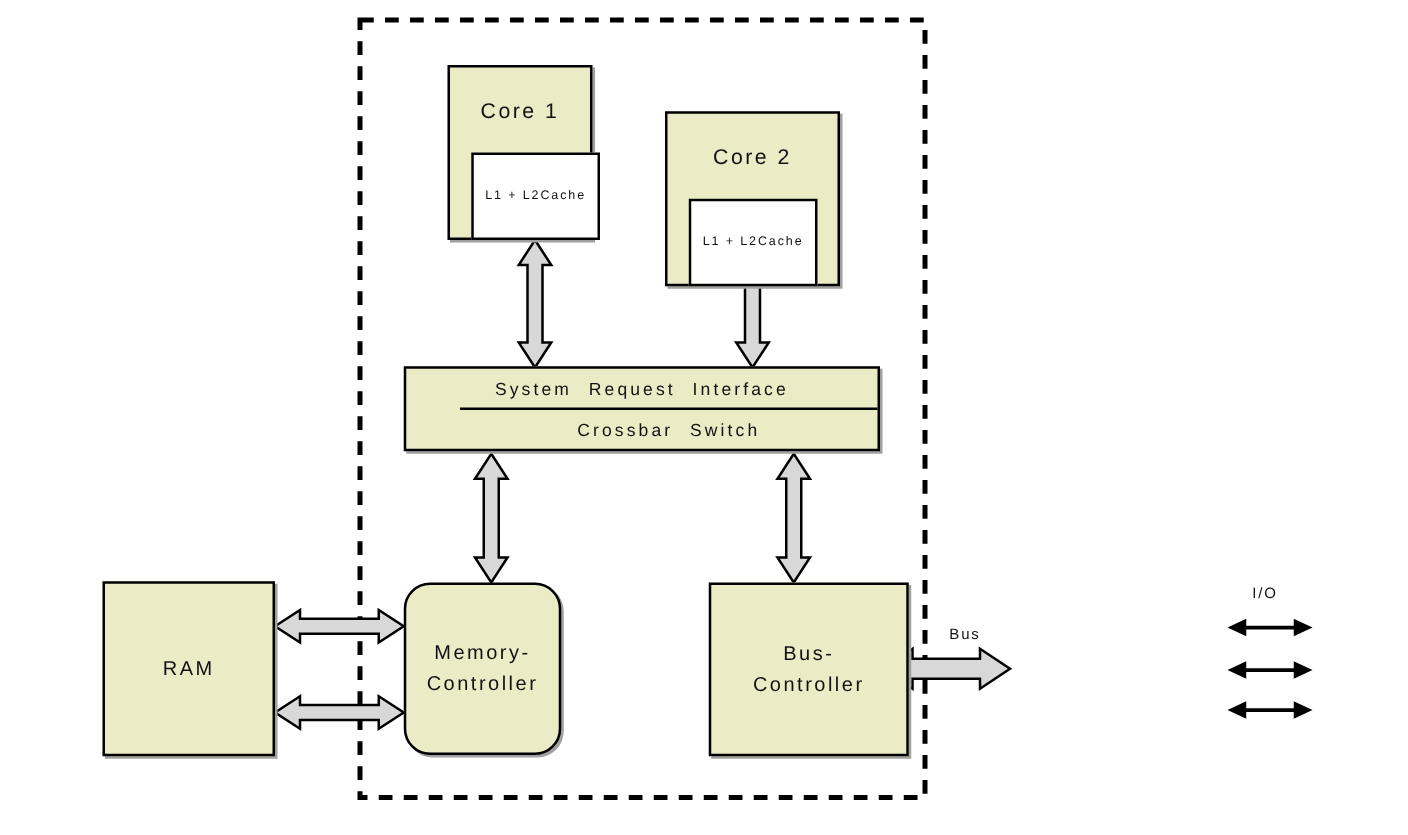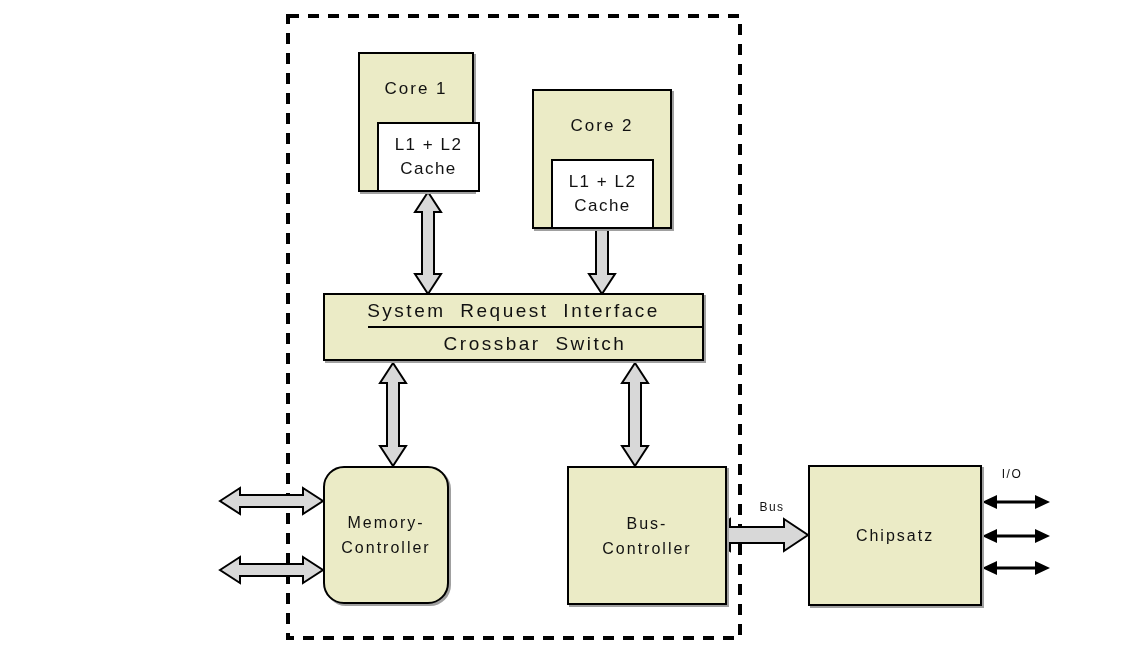--- a/index.html
+++ b/index.html
@@ -51,24 +51,24 @@
     align-items:flex-start;
   }
   .core .box-label{margin-top:22px;font-size:17px;}
   .cache{
     position:absolute;
     left:17px;bottom:-2px;
     width:103px;height:70px;
     background:var(--cache-fill);
     border:2px solid var(--outline);
     display:flex;
-    flex-direction:column;
+    flex-direction:row;
     align-items:center;
     justify-content:center;
-    font-size:17px;
+    font-size:10px;
     letter-spacing:1.5px;
     line-height:24px;
   }
   .cache span{display:block;}
   .two-line span{display:block;}
   .bus-stack{
     position:absolute;
     z-index:1;
     left:323px;top:293px;
     width:381px;height:68px;
@@ -76,21 +76,21 @@
     border:2px solid var(--outline);
     box-shadow:2px 2px 0 var(--shadow);
     display:flex;
     flex-direction:column;
   }
   .bar{
     flex:1;
     display:flex;
     align-items:center;
     justify-content:center;
-    font-size:19px;
+    font-size:14px;
     letter-spacing:2.5px;
     word-spacing:7px;
   }
   .bar + .bar{border-top:2px solid var(--outline);margin-left:43px;}
   .float-label{
     position:absolute;
     z-index:2;
     font-size:12px;
     letter-spacing:1.5px;
     transform:translateX(-50%);
@@ -152,35 +152,35 @@
 
   <div class="bus-stack">
     <div class="bar">
       <span>System Request Interface</span>
     </div>
     <div class="bar">
       <span>Crossbar Switch</span>
     </div>
   </div>
 
+  <div class="box" style="left:82px;top:465px;width:138px;height:140px;">
+    <div class="box-label">RAM</div>
+  </div>
 
   <div class="box" style="left:323px;top:466px;width:126px;height:138px;border-radius:21px;">
     <div class="box-label two-line">
       <span>Memory-</span>
       <span>Controller</span>
     </div>
   </div>
 
   <div class="box" style="left:567px;top:466px;width:160px;height:139px;">
     <div class="box-label two-line">
       <span>Bus-</span>
       <span>Controller</span>
     </div>
   </div>
 
-  <div class="box" style="left:808px;top:465px;width:174px;height:141px;">
-    <div class="box-label">Chipsatz</div>
-  </div>
 
   <span class="float-label" style="left:772px;top:500px;">Bus</span>
   <span class="float-label" style="left:1012px;top:467px;">I/O</span>
 
 </div>
 
 </body></html>

